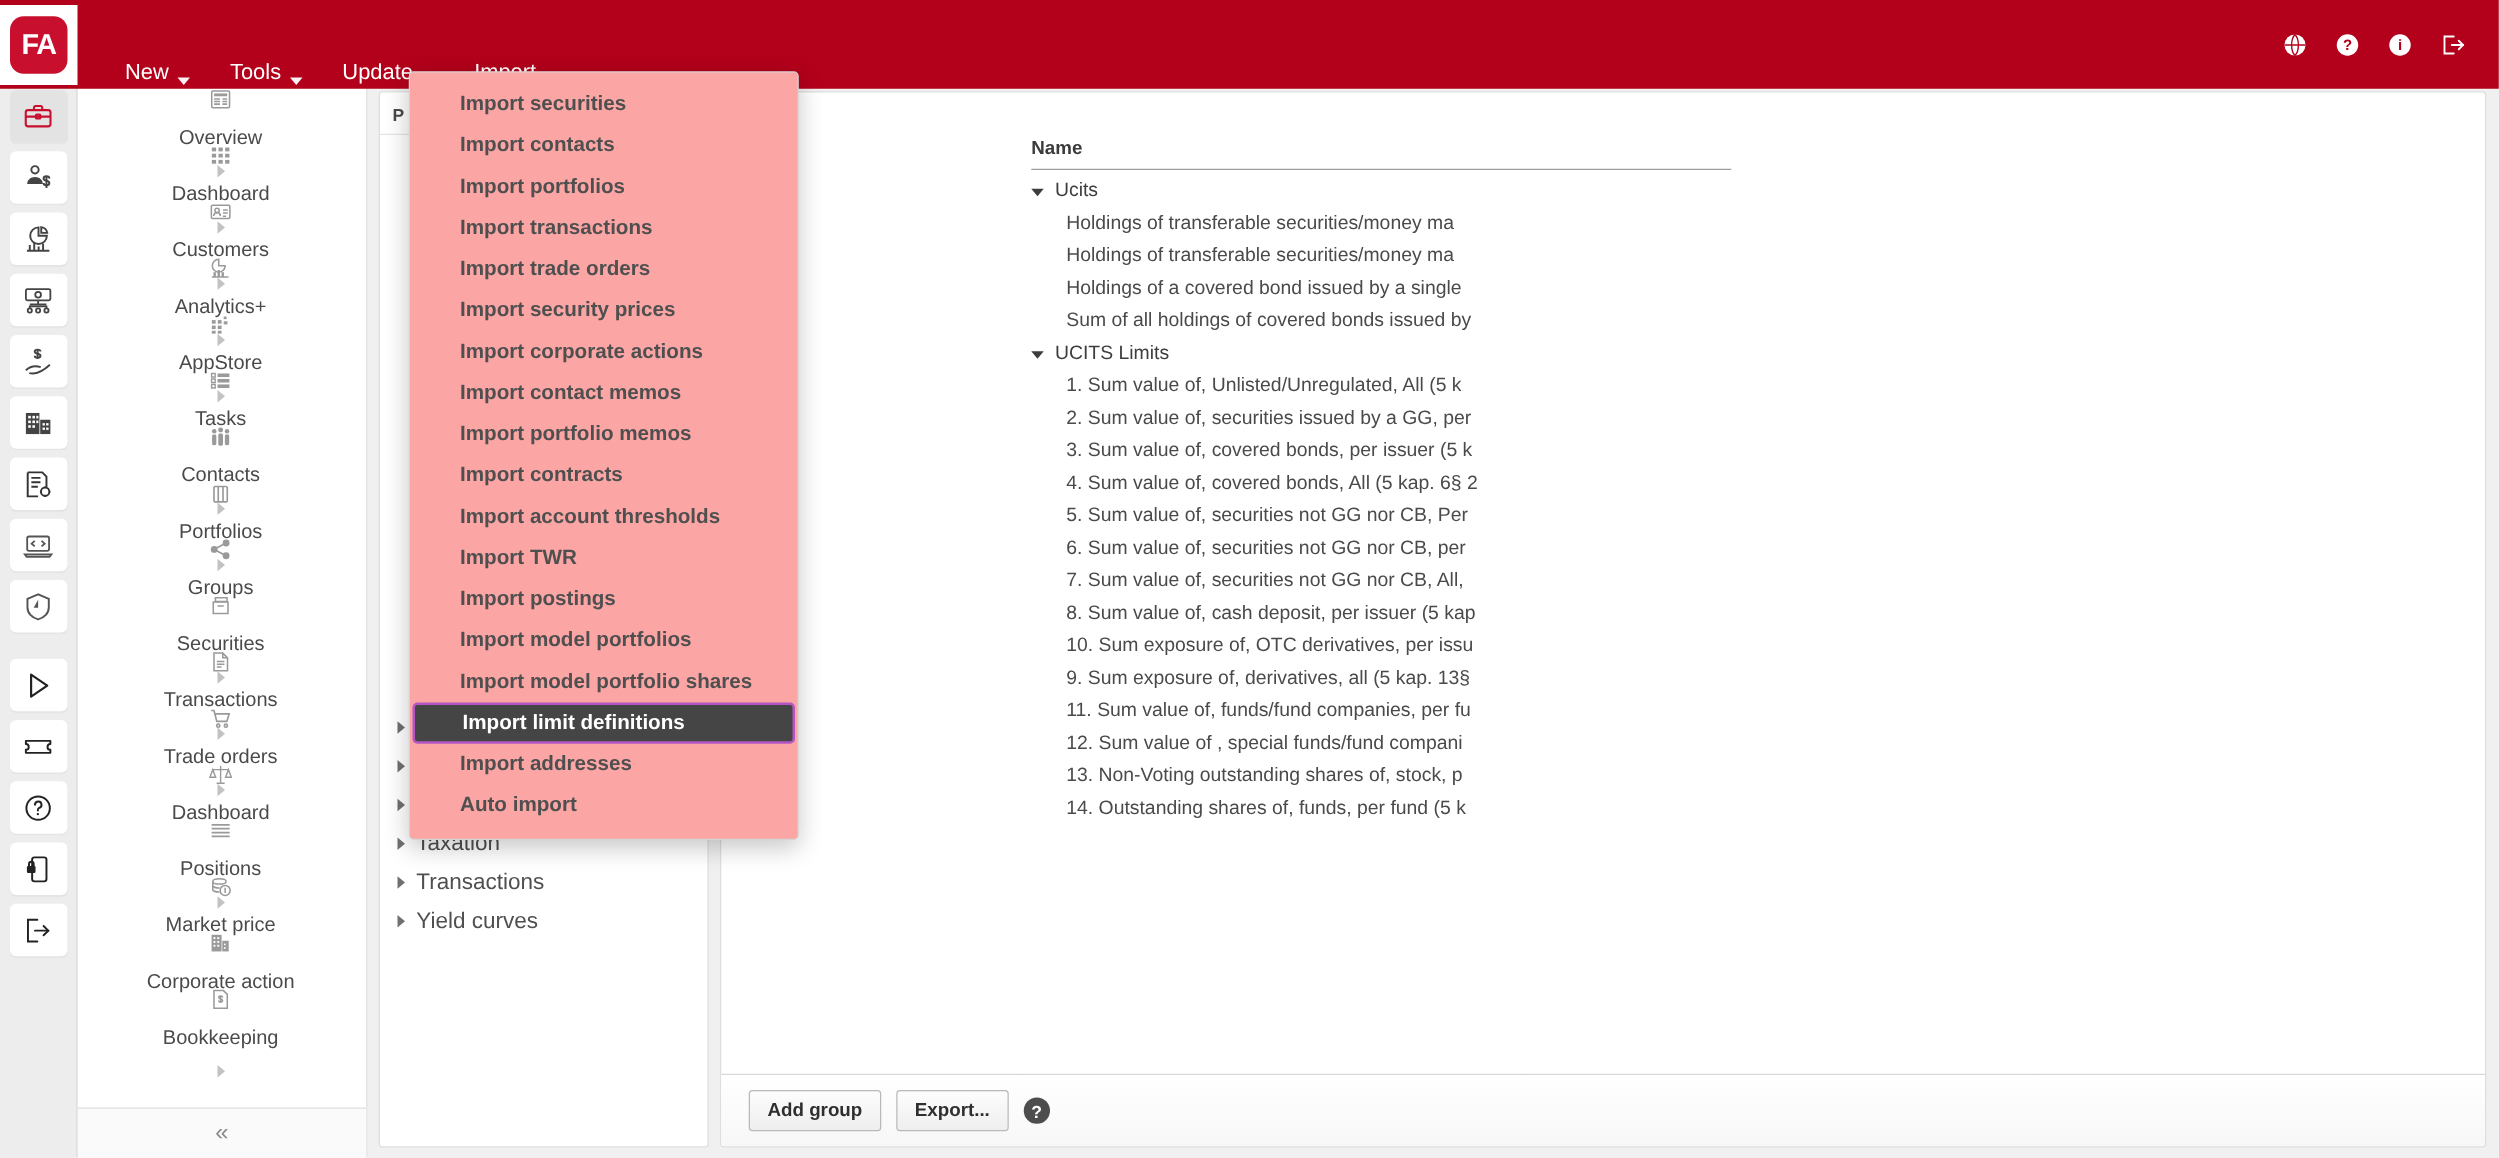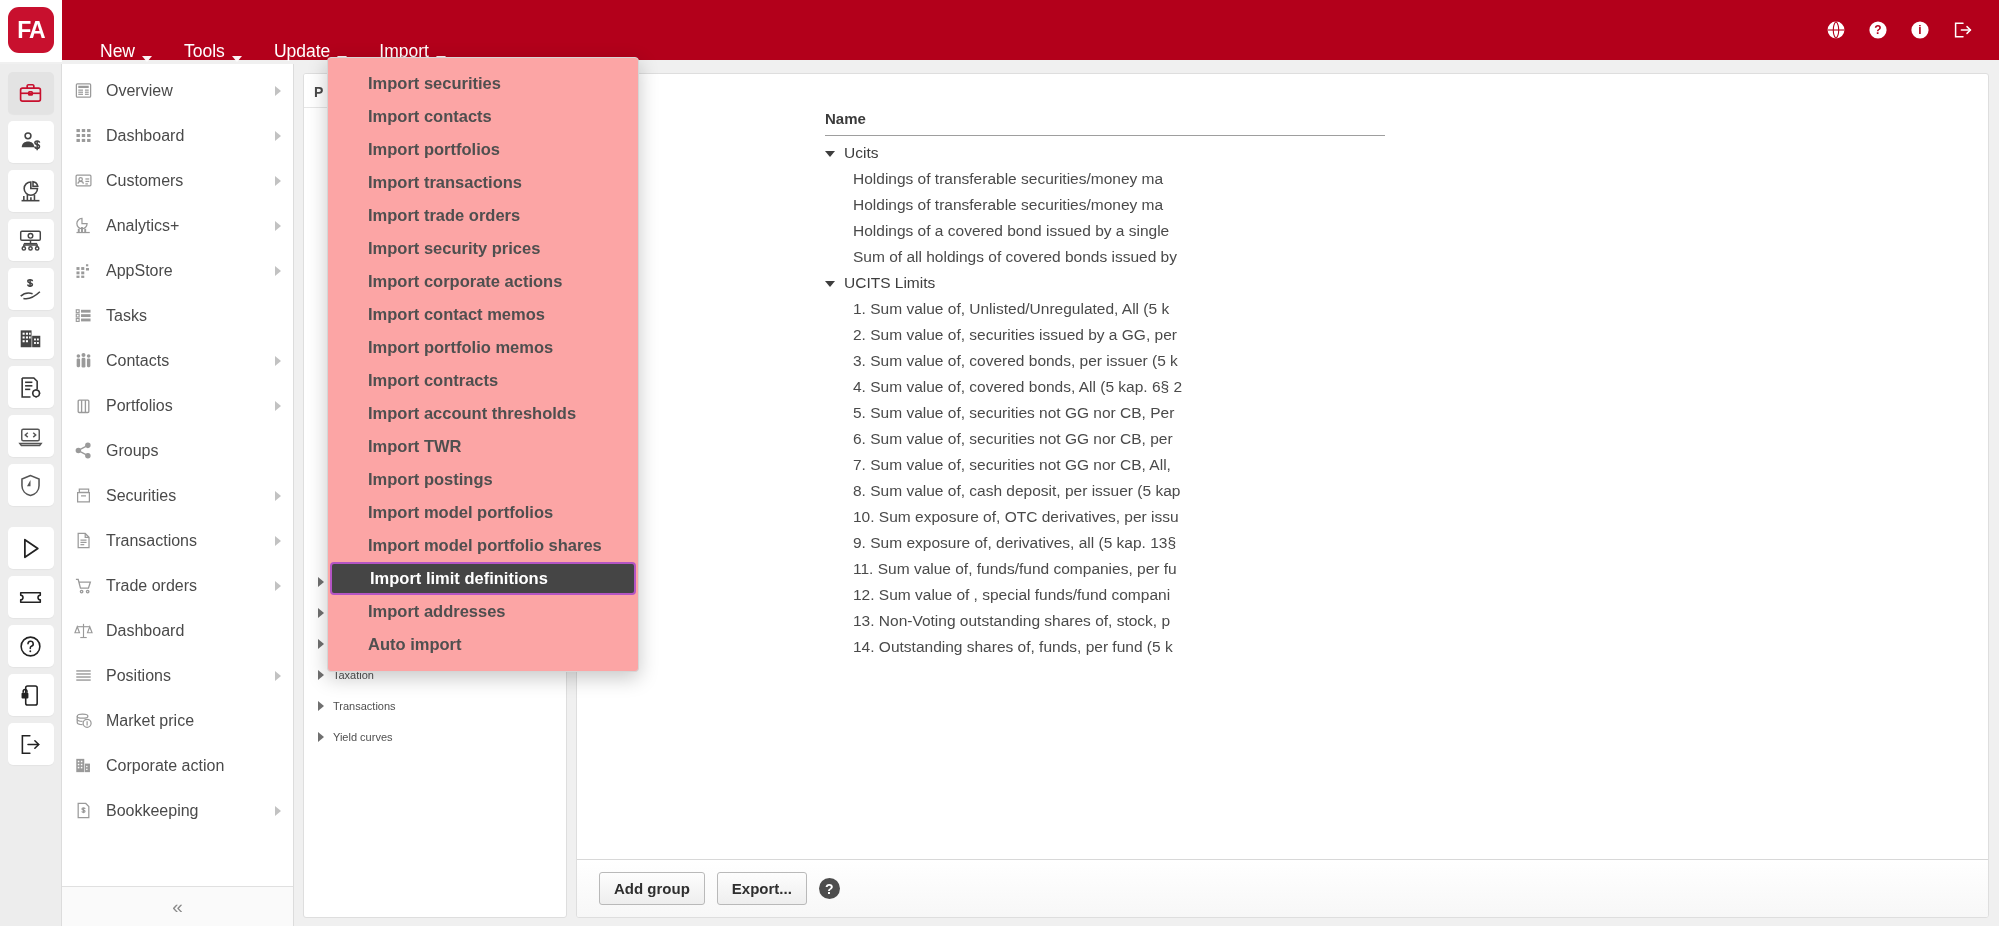--- a/index.html
+++ b/index.html
@@ -6,21 +6,21 @@
   html, body {
     width: 1999px; height: 926px;
     overflow: hidden;
     font-family: "Liberation Sans", sans-serif;
     background: #f0f0f0;
     -webkit-font-smoothing: antialiased;
   }
 
   
   .topbar {
-    position: absolute; top: 0; left: 0; width: 1999px; height: 60px;
+    position: absolute; top: 0; left: 0; width: 1999px; height: 71px;
     background: #b3001b;
     display: flex; align-items: center;
     z-index: 60;
   }
   .logo-box {
     width: 62px; height: 64px; background: #ffffff;
     display: flex; align-items: center; justify-content: center;
     flex: 0 0 62px;
   }
   .logo-square {
@@ -65,21 +65,21 @@
   .navmenu {
     position: absolute; left: 62px; top: 64px; width: 232px; height: 862px;
     background: #ffffff;
     border-right: 1px solid #dcdcdc;
     display: flex; flex-direction: column;
     z-index: 25;
   }
   .navmenu-scroll { flex: 1 1 auto; overflow: hidden; padding-top: 4px; }
   .nav-item {
     display: flex; align-items: center; height: 45px; padding: 0 12px 0 10px;
-    cursor: pointer; gap: 12px;
+    cursor: pointer; gap: 12px; flex-direction: column;
   }
   .nav-icon { width: 22px; height: 22px; flex: 0 0 22px; display: flex; align-items: center; justify-content: center; color: #9a9a9a; }
   .nav-label { font-size: 16px; color: #4a4a4a; flex: 1 1 auto; white-space: nowrap; }
   .nav-arrow {
     width: 0; height: 0; border-top: 5px solid transparent;
     border-bottom: 5px solid transparent; border-left: 6px solid #c2c2c2;
     flex: 0 0 6px;
   }
   .navmenu-footer {
     height: 40px; border-top: 1px solid #e0e0e0; background: #fafafa;
@@ -107,21 +107,21 @@
     display: flex; align-items: flex-end; padding-left: 10px;
     background: #ffffff;
   }
   .defs-tab {
     font-size: 14px; color: #4a4a4a; font-weight: bold;
     padding: 0 4px 7px 0; cursor: pointer;
   }
   .defs-list { flex: 1 1 auto; overflow: hidden; padding-top: 6px; }
   .defs-row {
     display: flex; align-items: center; height: 31px;
-    padding-left: 14px; gap: 9px; cursor: pointer; font-size: 11px; color: #4f4f4f;
+    padding-left: 14px; gap: 9px; cursor: pointer; font-size: 18px; color: #4f4f4f;
   }
   .tri-right {
     width: 0; height: 0; border-top: 5px solid transparent;
     border-bottom: 5px solid transparent; border-left: 6px solid #707070;
     flex: 0 0 6px;
   }
 
   
   .list-panel {
     flex: 1 1 auto; background: #ffffff;

